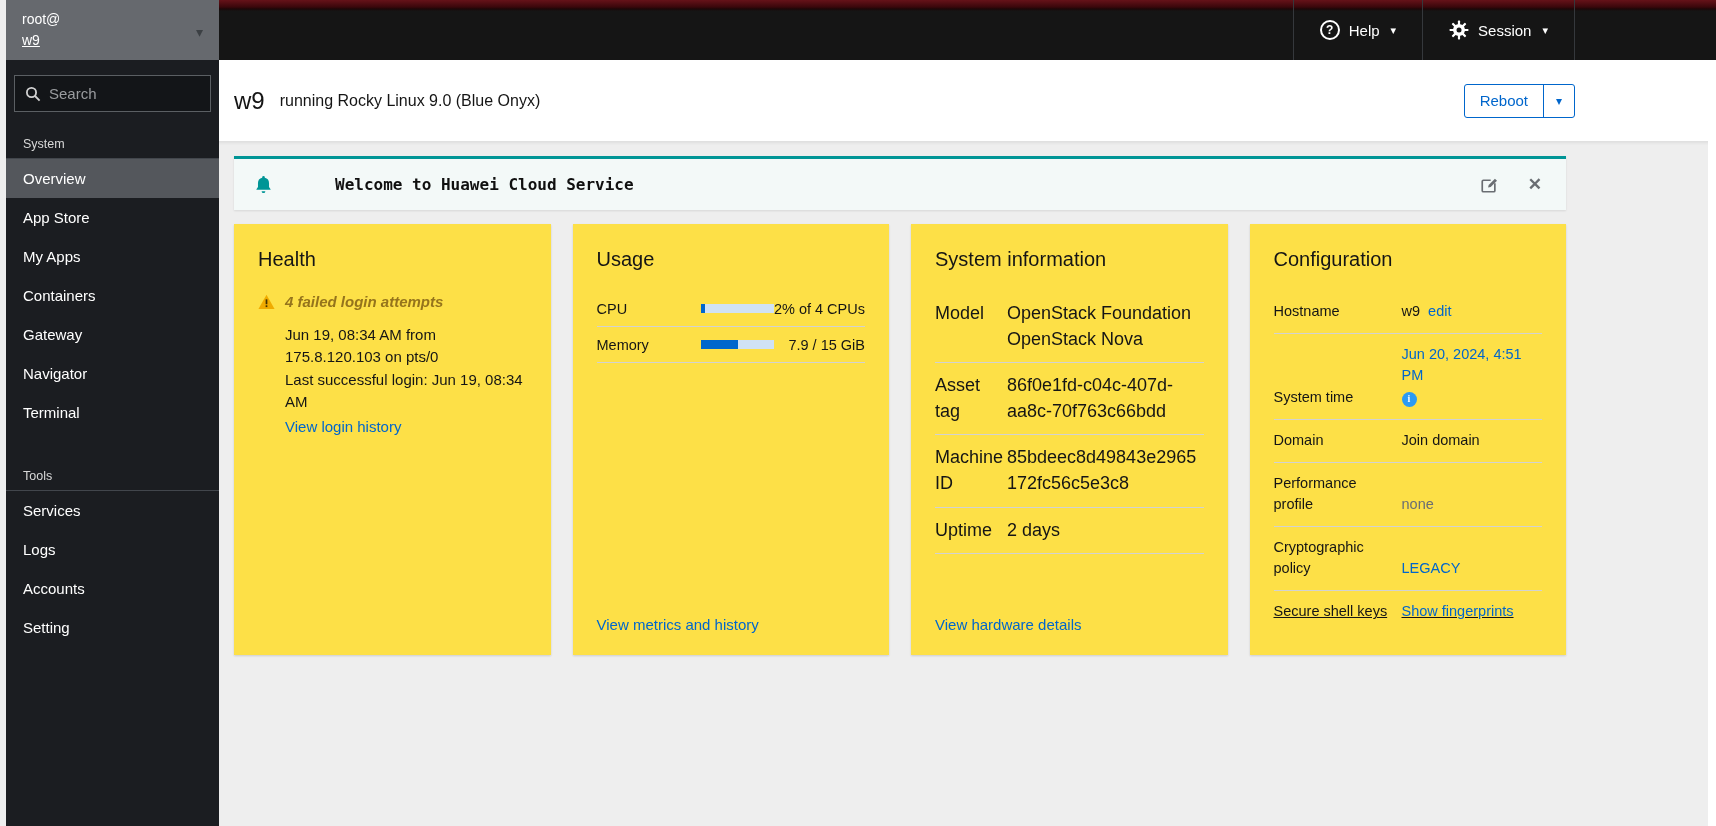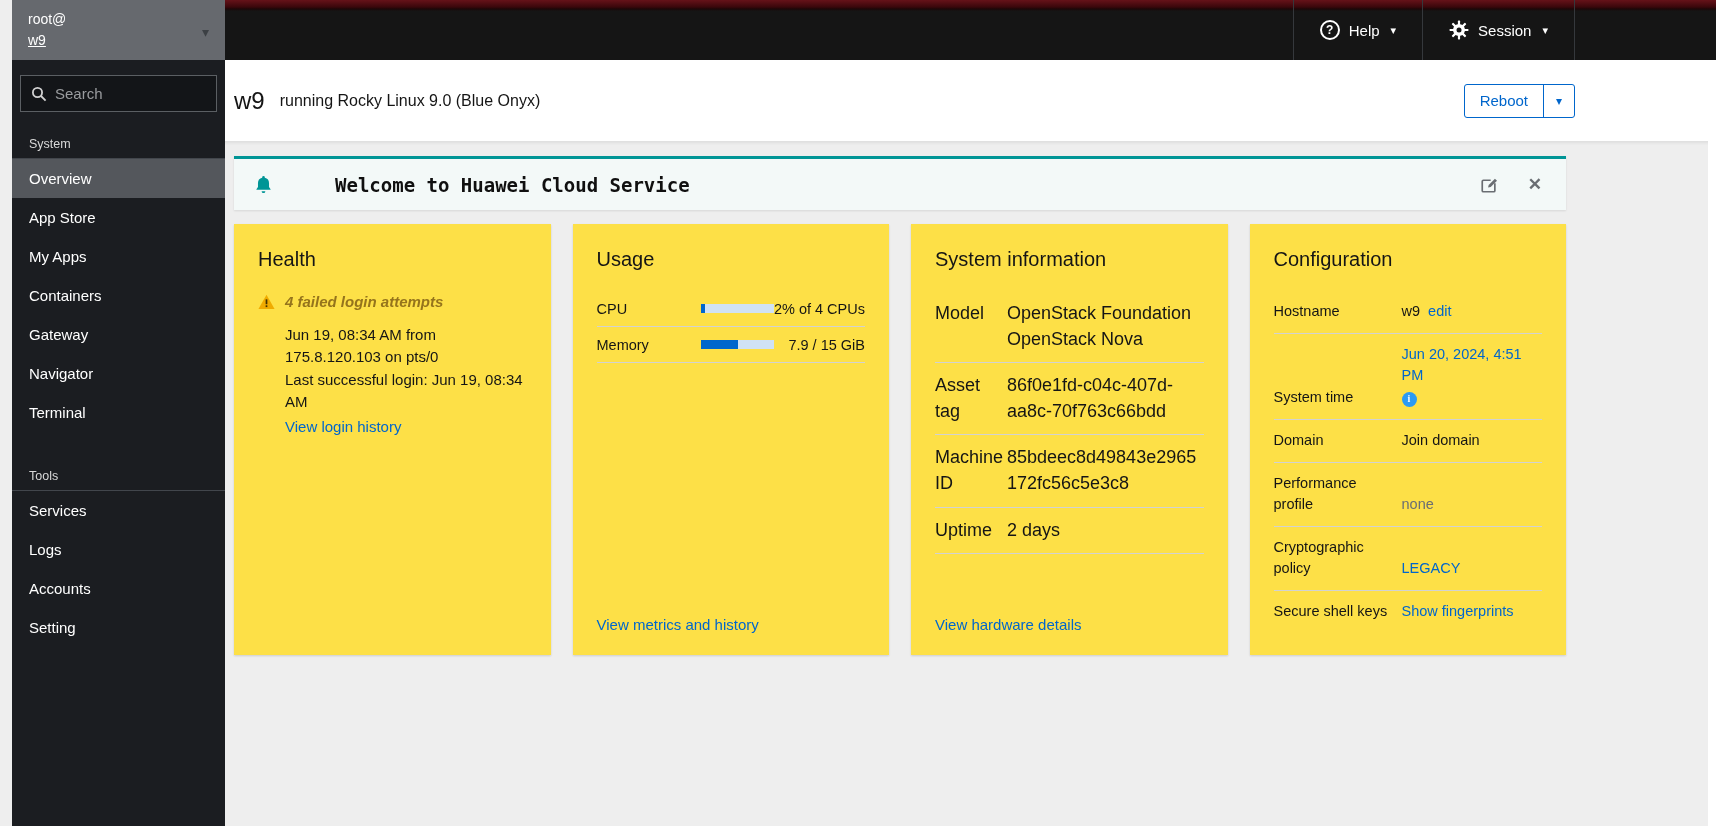--- a/index.html
+++ b/index.html
@@ -1,21 +1,21 @@
 <!DOCTYPE html>
 <html><head>
 <meta charset="utf-8">
 <style>
   * { margin:0; padding:0; box-sizing:border-box; }
   html,body { width:1716px; height:826px; }
   body { font-family:"Liberation Sans", sans-serif; color:#151515; background:#eeeeee; overflow:hidden; }
   .app { position:relative; width:1716px; height:826px; }
 
   
-  .sidebar { position:absolute; left:12px; top:0; width:213px; height:826px; background:#1b1d21; z-index:5; }
+  .sidebar { position:absolute; left:6px; top:0; width:213px; height:826px; background:#1b1d21; z-index:5; }
   .account { height:60px; background:#66696e; position:relative; padding:9px 16px 0; color:#fff; font-size:14px; line-height:1.5; cursor:pointer; }
   .account .host { text-decoration:underline; }
   .account .acct-caret { position:absolute; right:16px; top:22px; color:#3c4044; font-size:14px; }
   .search-wrap { padding:15px 8px 0; }
   .search-box { display:flex; align-items:center; height:37px; border:1px solid #5b5f63; background:#131518; padding:0 10px; }
   .search-box svg { flex:none; margin-right:8px; }
   .search-box input { background:transparent; border:0; outline:none; color:#d2d2d2; font-size:15px; width:100%; font-family:"Liberation Sans",sans-serif; }
   .search-box input::placeholder { color:#9a9c9f; }
   .side-section { margin-top:16px; }
   .side-section + .side-section { margin-top:28px; }
@@ -38,21 +38,21 @@
   .host-title { font-size:24px; }
   .host-sub { font-size:16px; margin-left:15px; }
   .ph-spacer { flex:1; }
   .btn-split { display:flex; height:34px; border:1px solid #0066cc; border-radius:3px; background:#fff; }
   .btn-main { padding:0 15px; color:#0066cc; font-size:15px; display:flex; align-items:center; cursor:pointer; }
   .btn-caret { border-left:1px solid #0066cc; width:31px; display:flex; align-items:center; justify-content:center; color:#0066cc; font-size:12px; cursor:pointer; }
 
   
   .content { position:absolute; left:213px; top:141px; right:0; bottom:0; background:#eeeeee; padding:15px 150px 0 21px; }
   .banner { display:flex; align-items:center; height:54px; border-top:3px solid #009596; background:#f3f9f8; box-shadow:0 1px 2px rgba(0,0,0,.10); padding:0 20px; margin-bottom:14px; }
-  .banner-msg { margin-left:62px; font-family:"DejaVu Sans Mono", monospace; font-weight:bold; font-size:19px; color:#101010; }
+  .banner-msg { margin-left:62px; font-family:"DejaVu Sans Mono", monospace; font-weight:bold; font-size:16px; color:#101010; }
   .banner-actions { margin-left:auto; display:flex; align-items:center; gap:30px; margin-right:4px; }
   .banner-actions .close-x { color:#6a6e73; font-size:17px; font-weight:bold; cursor:pointer; line-height:1; }
   .icon-btn { cursor:pointer; display:flex; align-items:center; }
 
   .cards { display:grid; grid-template-columns:repeat(4,1fr); gap:22px; height:338px; }
   .card { background:#fde047; box-shadow:0 1px 2px rgba(0,0,0,.14); padding:24px 24px 22px; display:flex; flex-direction:column; }
   .card-title { font-size:20px; font-weight:500; margin-bottom:20px; }
   a.lnk { color:#0066cc; text-decoration:none; cursor:pointer;margin-top:40px; }
   .bottom-link { margin-top:auto; font-size:15px; }
 
@@ -70,21 +70,21 @@
   .u-fill { display:block; height:100%; background:#0066cc; }
   .u-val { margin-left:auto; }
 
   
   .i-row { display:flex; border-bottom:1px solid #d2d2d2; padding:9px 0 10px; font-size:18px; line-height:1.45; }
   .i-label { width:72px; flex:none; }
   .i-val { flex:1; overflow-wrap:anywhere; }
 
   
   .c-row { display:flex; border-bottom:1px solid #d2d2d2; padding:10px 0 11px; font-size:14.5px; line-height:1.45; align-items:flex-end; }
-  .c-row:last-child { border-bottom:0; }
+  .c-row:last-child { border-bottom:0;text-decoration:underline; }
   .c-label { width:128px; flex:none; padding-right:6px; }
   .c-val { flex:1; }
   .c-muted { color:#6a6e73; }
   .info-dot { display:inline-flex; width:15px; height:15px; border-radius:50%; background:#2b9af3; color:#fff; font-size:10px; font-weight:bold; align-items:center; justify-content:center; margin-top:6px; cursor:pointer; font-family:"Liberation Serif",serif; }
 
   .scroll-strip { position:absolute; right:0; top:60px; width:8px; bottom:0; background:#fff; z-index:6; }
 </style>
 </head>
 <body>
 

